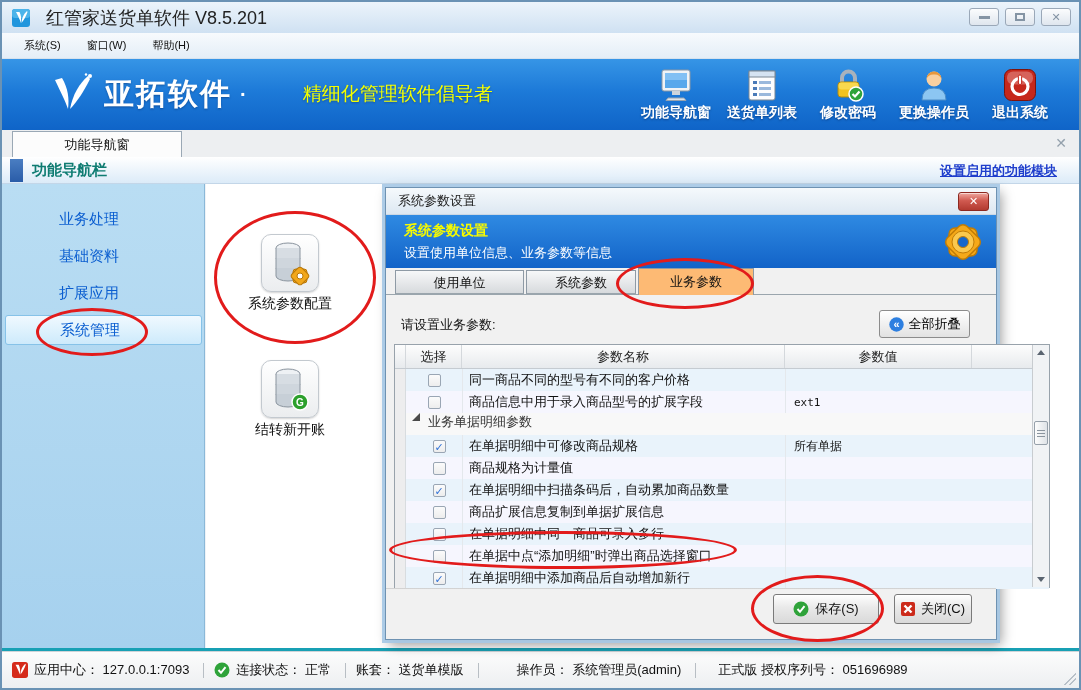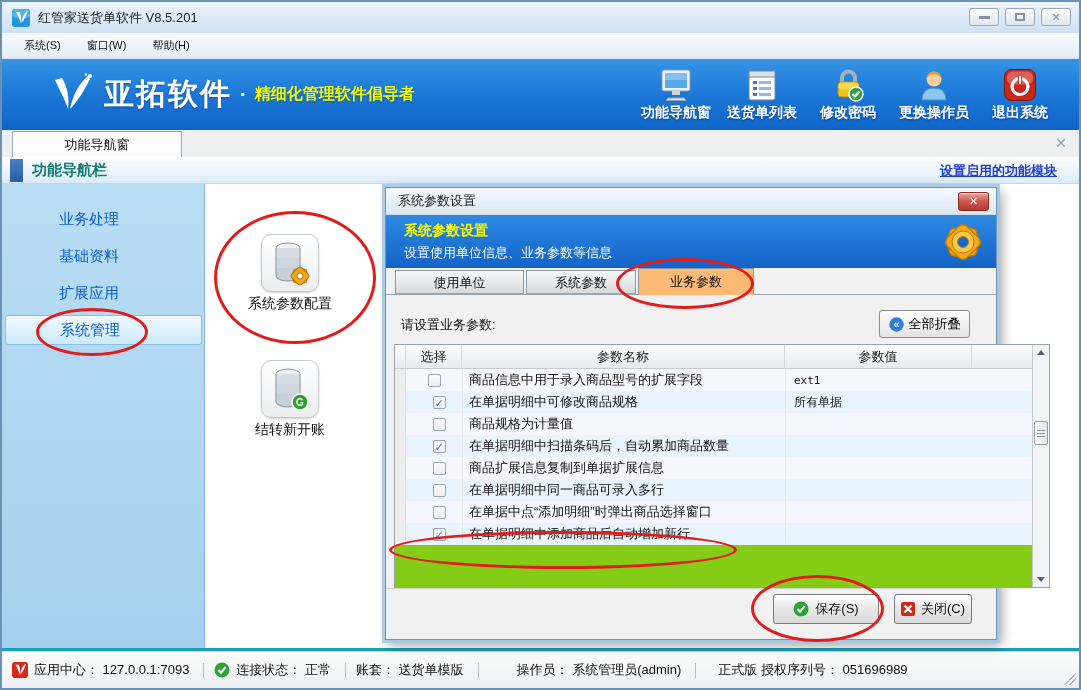--- a/index.html
+++ b/index.html
@@ -1,35 +1,35 @@
 <!DOCTYPE html>
 <html><head>
 <meta charset="utf-8">
 <style>
   html,body{margin:0;padding:0;background:#888;font-family:"Liberation Sans","DejaVu Sans",sans-serif;}
   *{box-sizing:border-box;}
   .win{position:relative;width:1081px;height:690px;background:#eef2f6;border:2px solid #6a92b4;overflow:hidden;cursor:default;}
   
   .titlebar{position:absolute;left:0;top:0;width:1077px;height:31px;background:linear-gradient(#ecf4fb,#cfe1f2);display:flex;align-items:center;}
   .titlebar .icn{margin-left:10px;display:inline-flex;}
-  .title-text{margin-left:8px;font-size:13px;color:#222;}
+  .title-text{margin-left:16px;font-size:18px;color:#222;}
   .winbtns{position:absolute;right:8px;top:6px;display:flex;gap:6px;}
   .wbtn{width:30px;height:18px;border:1px solid #9aa8b8;border-radius:3px;background:linear-gradient(#fbfcfd,#dfe6ee);display:flex;align-items:center;justify-content:center;}
   .wbtn .bar{width:11px;height:3px;background:#8494a4;}
   .wbtn .box{width:10px;height:8px;border:2px solid #8494a4;}
   .wbtn .x{font-size:11px;font-weight:bold;color:#8494a4;line-height:1;}
   
   .menubar{position:absolute;left:0;top:31px;width:1077px;height:26px;background:linear-gradient(#f7fafd,#e4eef7);display:flex;align-items:center;border-bottom:1px solid #d6e2ee;}
   .menu-item{margin-left:18px;font-size:11px;color:#111;padding:20px 4px;}
   
   .banner{position:absolute;left:0;top:57px;width:1077px;height:71px;background:linear-gradient(180deg,#3695e6 0%,#1d7ad8 45%,#0f64c8 100%);}
   .brand{position:absolute;left:46px;top:14px;display:flex;align-items:center;}
   .brand-name{margin-left:10px;font-size:30px;font-weight:bold;color:#fff;letter-spacing:2px;text-shadow:0 1px 2px rgba(0,30,80,.4);}
   .brand-sep{margin:0 8px;color:#fff;font-size:20px;font-weight:bold;}
-  .brand-slogan{color:#f3ff00;font-size:16px;font-weight:bold;text-shadow:0 1px 2px rgba(0,30,80,.4);}
+  .brand-slogan{color:#f3ff00;font-size:19px;font-weight:normal;text-shadow:0 1px 2px rgba(0,30,80,.4);margin-left:48px;}
   .htoolbar{position:absolute;right:16px;top:5px;display:flex;}
   .tbi{width:86px;display:flex;flex-direction:column;align-items:center;cursor:pointer;}
   .tbi .icn{height:38px;display:flex;align-items:flex-end;}
   .tbi-label{margin-top:2px;font-size:14px;font-weight:bold;color:#fff;text-shadow:0 1px 2px rgba(0,30,80,.5);white-space:nowrap;}
   
   .tabstrip{position:absolute;left:0;top:128px;width:1077px;height:27px;background:#edeff1;}
   .tab-active{position:absolute;left:10px;top:1px;width:170px;height:26px;background:#fcfcfc;border:1px solid #9aa8b5;border-bottom:none;font-size:13px;text-align:center;line-height:25px;color:#111;}
   .tabstrip-close{position:absolute;right:12px;top:5px;font-size:14px;color:#93a0ac;font-weight:bold;}
   
   .navheader{position:absolute;left:0;top:155px;width:1077px;height:27px;background:linear-gradient(#ffffff,#dcebf8);border-bottom:1px solid #c3d6e8;}
@@ -343,28 +343,41 @@
       <span>全部折叠</span>
     </div>
     <div class="tbl">
       <div class="tbl-head">
           <span class="th w-ind"></span>
           <span class="th w-sel">选择</span>
           <span class="th w-name">参数名称</span>
           <span class="th w-val">参数值</span>
         </div>
       <div class="tbl-body">
+          <div class="trow blue">
+        <span class="cell ind"></span>
+        <span class="cell sel">
+              <span class="cb"></span>
+            </span>
+        <span class="cell nm">同一商品不同的型号有不同的客户价格</span>
+        <span class="cell val"></span>
+      </div>
           <div class="trow lav">
         <span class="cell ind"></span>
         <span class="cell sel">
               <span class="cb"></span>
             </span>
         <span class="cell nm">商品信息中用于录入商品型号的扩展字段</span>
         <span class="cell val mono">ext1</span>
       </div>
+          <div class="trow grp">
+            <span class="cell ind"></span>
+            <span class="expander"></span>
+            <span class="grp-label">业务单据明细参数</span>
+          </div>
           <div class="trow blue indent">
         <span class="cell ind"></span>
         <span class="cell sel">
               <span class="cb">✓</span>
             </span>
         <span class="cell nm">在单据明细中可修改商品规格</span>
         <span class="cell val">所有单据</span>
       </div>
           <div class="trow lav indent">
         <span class="cell ind"></span>

